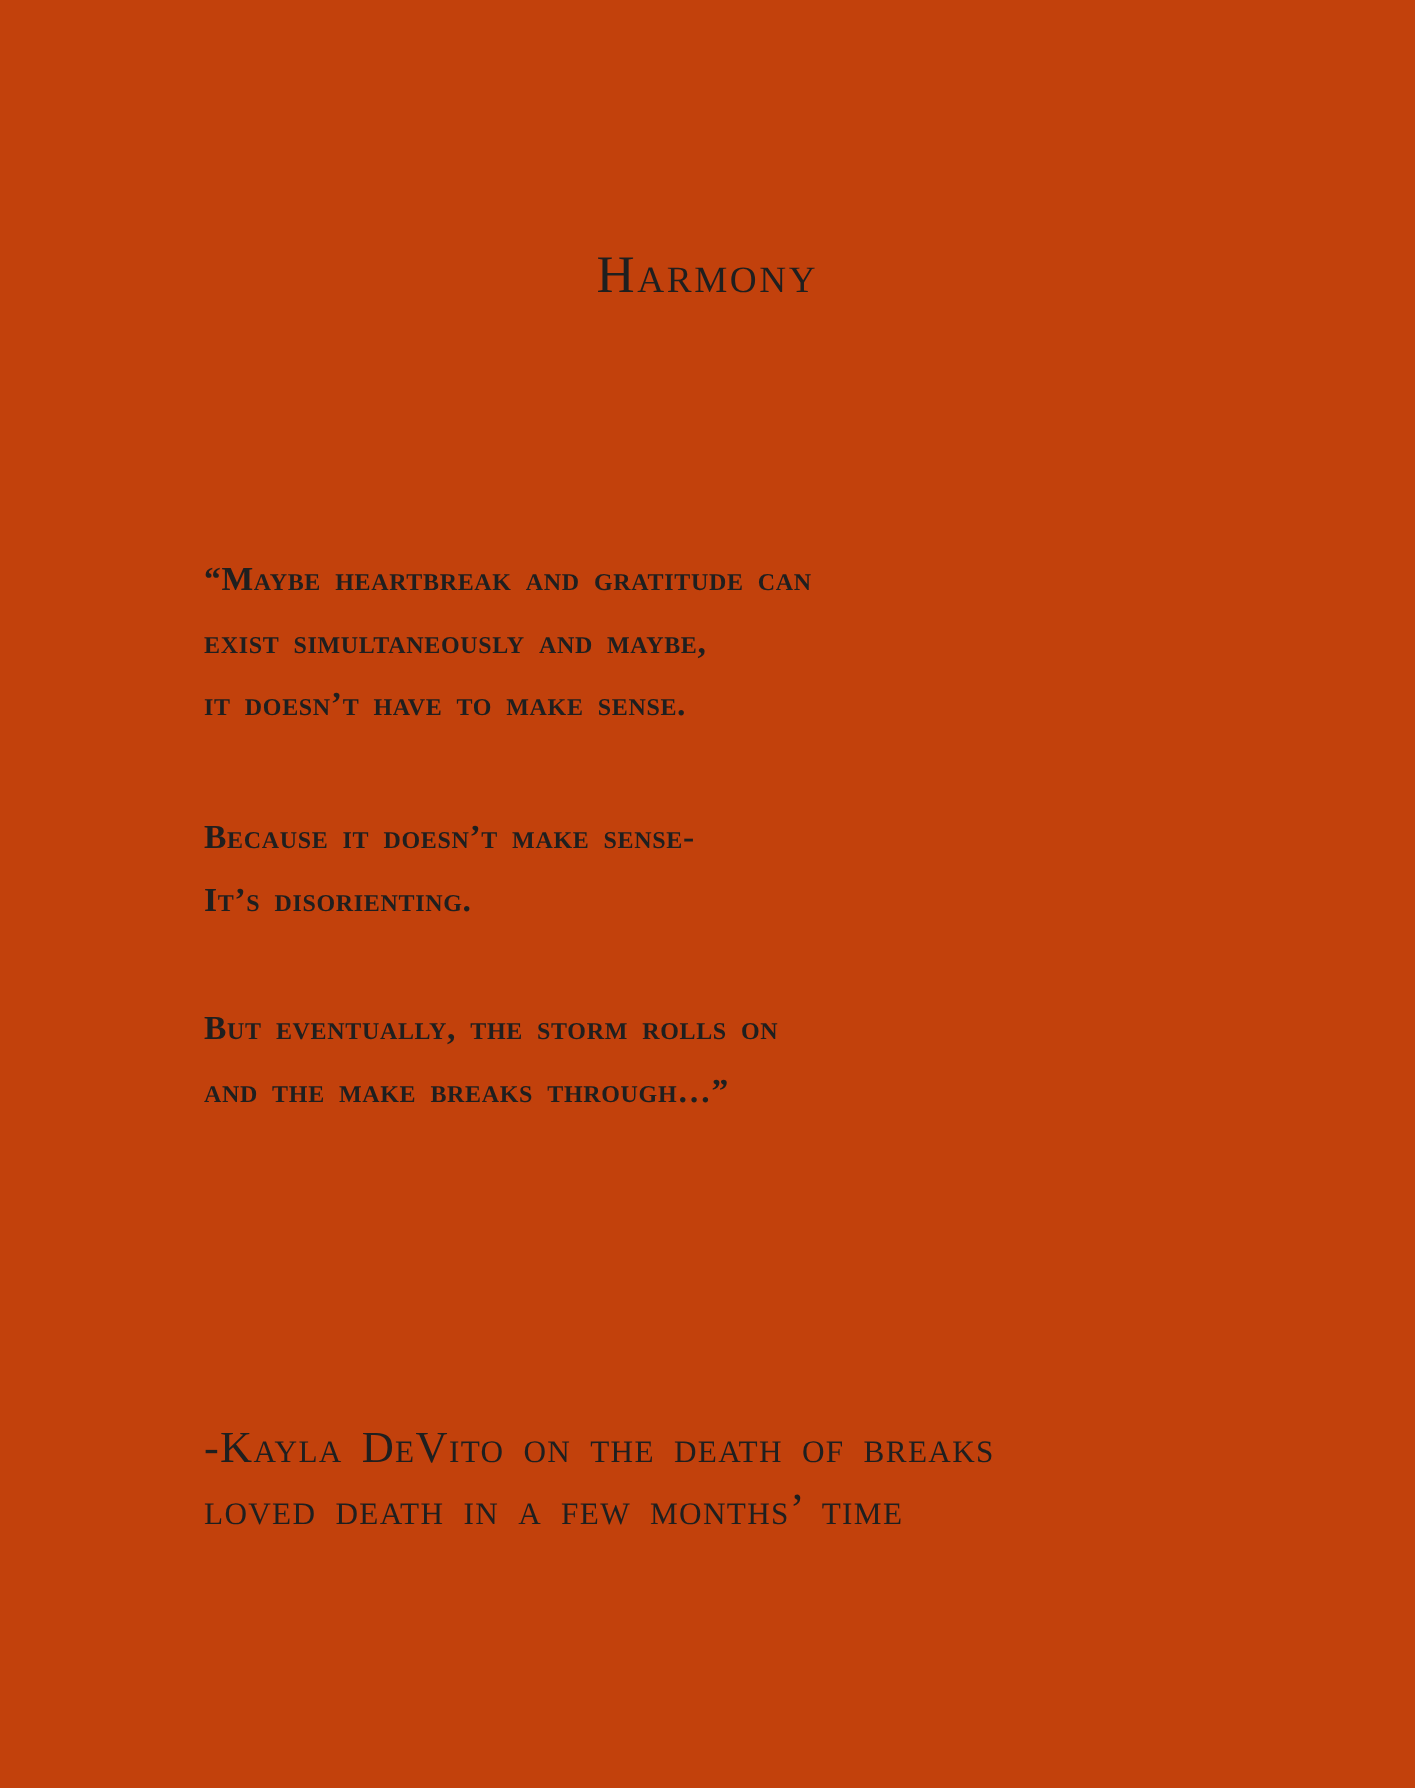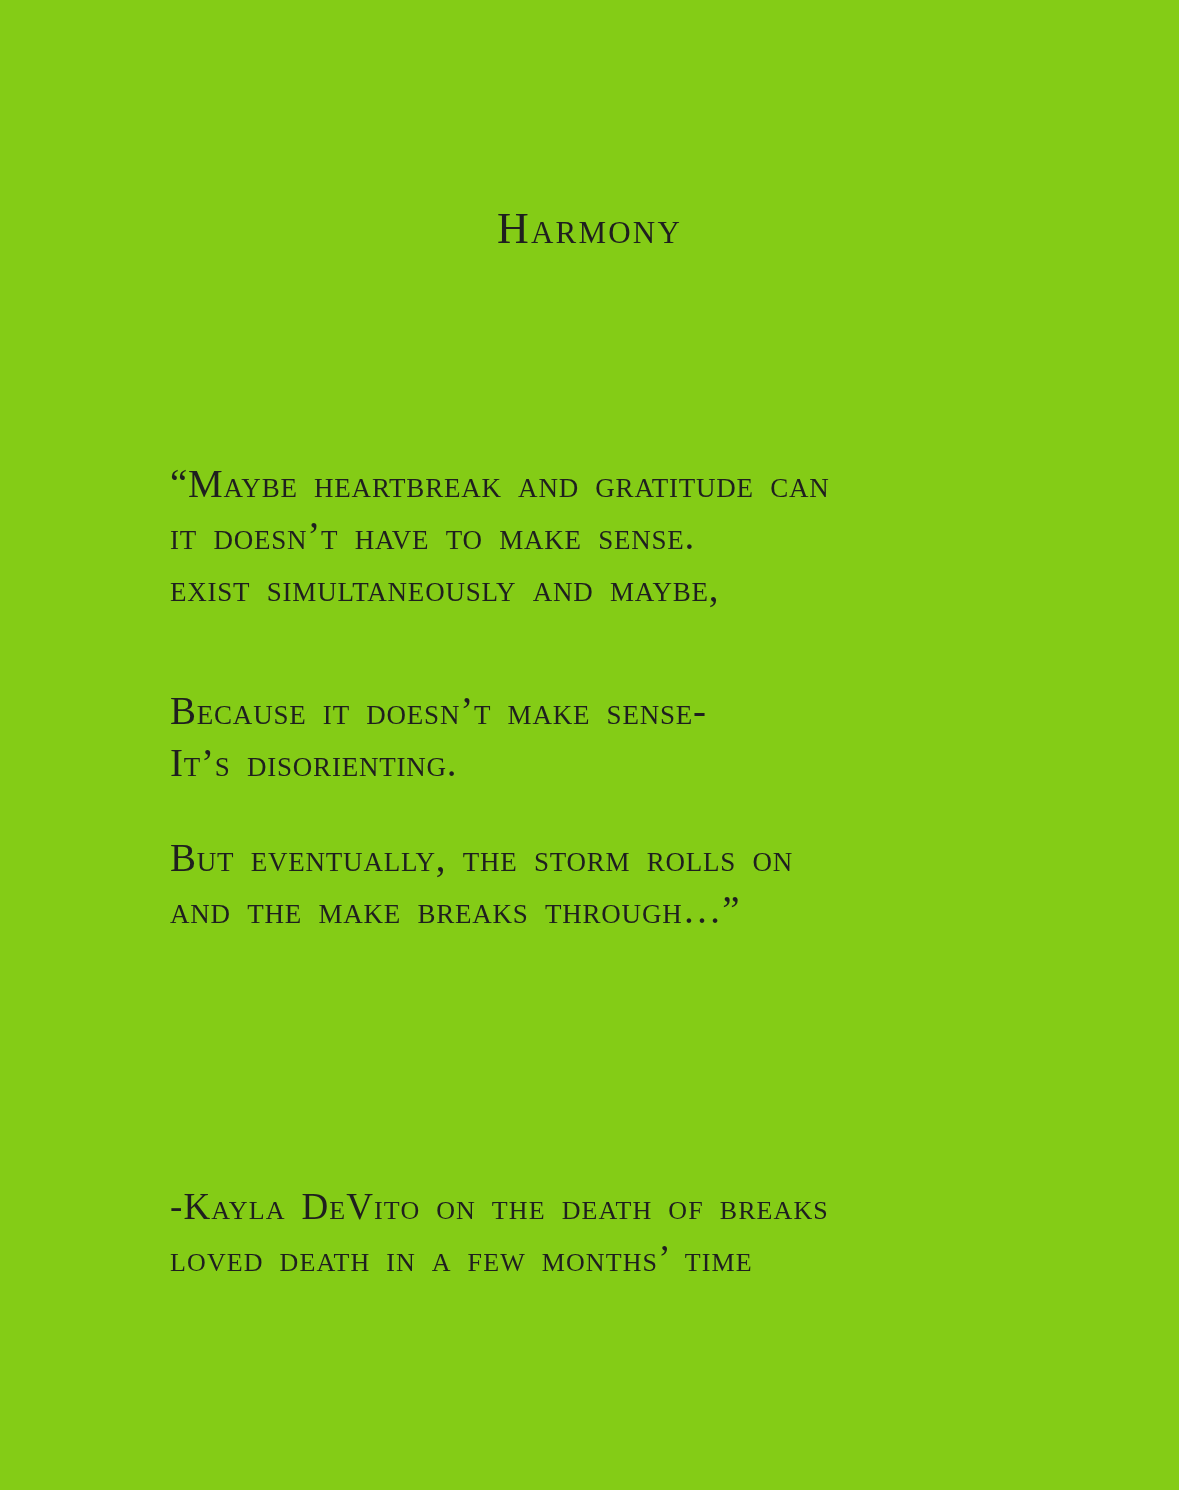--- a/index.html
+++ b/index.html
@@ -4,50 +4,51 @@
 <style>
   html, body {
     margin: 0;
     padding: 0;
     background: #ffffff;
   }
   .page {
     position: relative;
     width: 1179px;
     height: 1490px;
-    background: #84cc16;
+    background: #c2410c;
     font-family: "Liberation Serif", "DejaVu Serif", serif;
     color: #1f1f1f;
     overflow: hidden;
   }
   .title {
     position: absolute;
     top: 203px;
     left: 0;
     width: 100%;
     margin: 0;
     text-align: center;
     font-size: 44px;
     font-weight: 400;
     font-variant: small-caps;
     letter-spacing: 0.05em;
     line-height: 1.2;
   }
   .stanza {
     position: absolute;
     left: 170px;
-    font-size: 39px;
+    font-size: 28px;
     font-variant: small-caps;
     letter-spacing: 0.02em;
     word-spacing: 0.15em;
     line-height: 52px;
     white-space: nowrap;
+    font-weight: bold;
   }
   .stanza-1 { top: 458px; }
-  .stanza-2 { top: 673px; margin-top: 12px; }
+  .stanza-2 { top: 673px; }
   .stanza-3 { top: 832px; }
   .attribution {
     position: absolute;
     left: 170px;
     top: 1181px;
     font-size: 37px;
     font-variant: small-caps;
     letter-spacing: 0.03em;
     word-spacing: 0.15em;
     line-height: 52px;
@@ -56,22 +57,22 @@
 </style>
 </head>
 <body>
 
 <div class="page">
 
   <h1 class="title">Harmony</h1>
 
   <div class="stanza stanza-1">
     <div class="line">“Maybe heartbreak and gratitude can</div>
+    <div class="line">exist simultaneously and maybe,</div>
     <div class="line">it doesn’t have to make sense.</div>
-    <div class="line">exist simultaneously and maybe,</div>
   </div>
 
   <div class="stanza stanza-2">
     <div class="line">Because it doesn’t make sense-</div>
     <div class="line">It’s disorienting.</div>
   </div>
 
   <div class="stanza stanza-3">
     <div class="line">But eventually, the storm rolls on</div>
     <div class="line">and the make breaks through…”</div>

